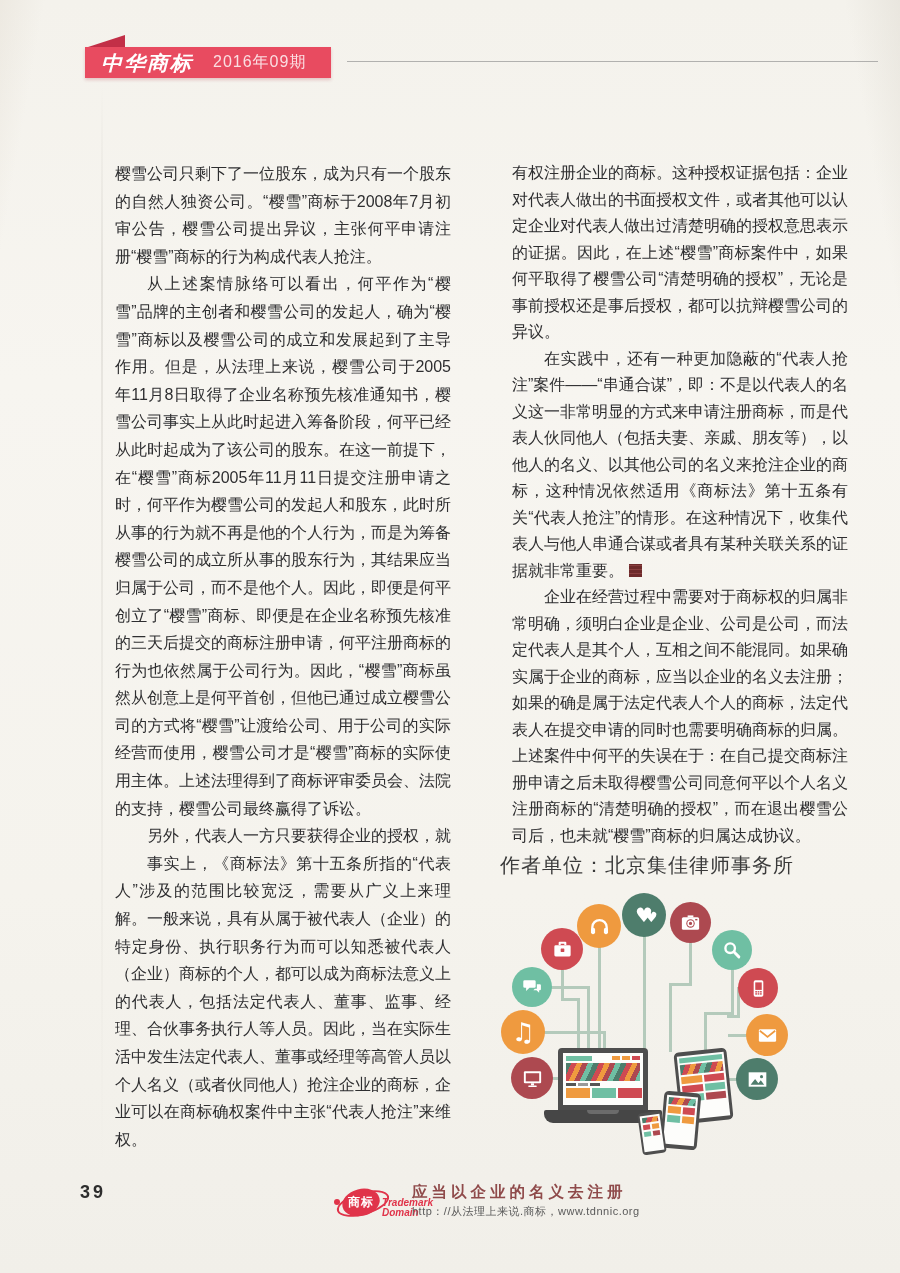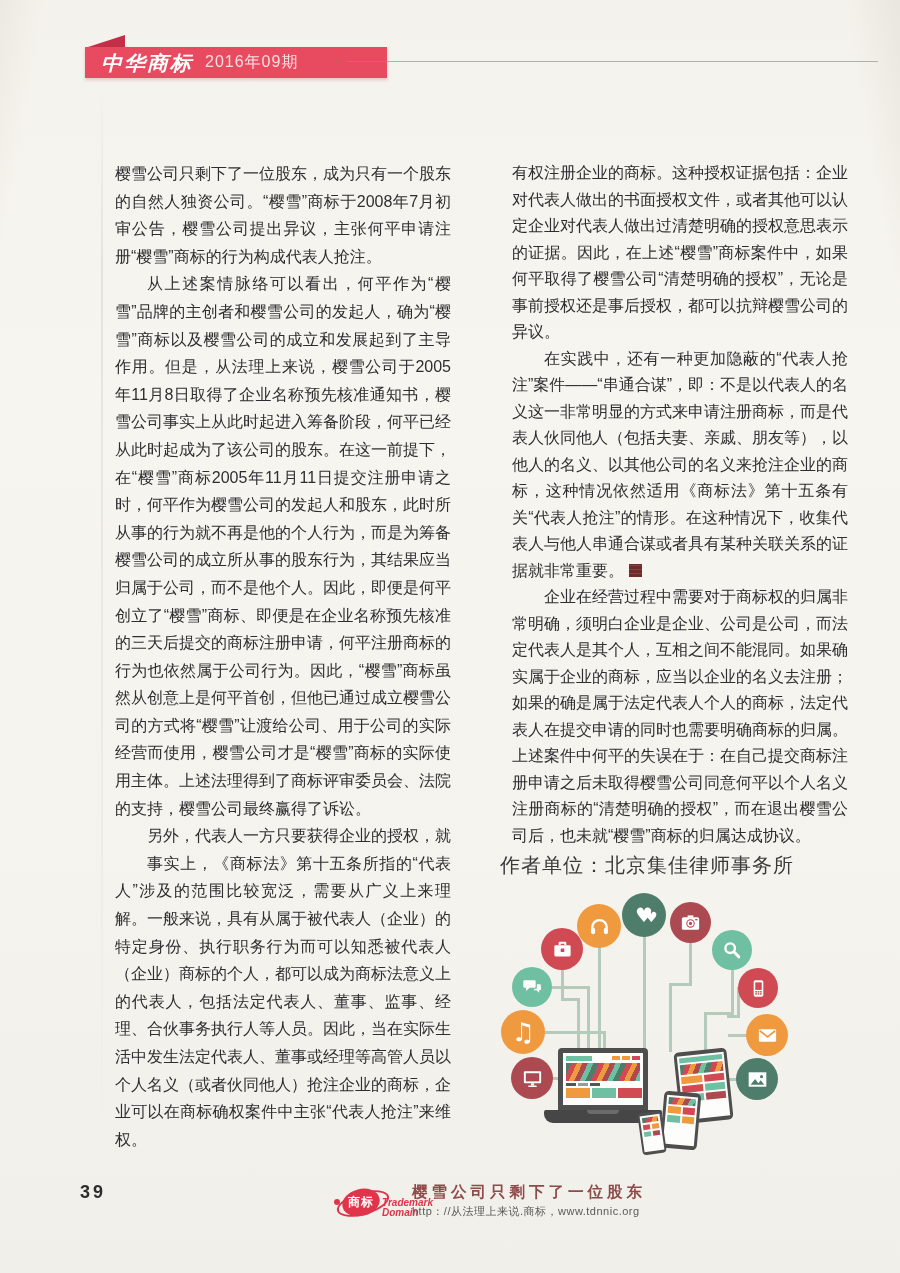--- a/index.html
+++ b/index.html
@@ -11,25 +11,25 @@
       linear-gradient(180deg, #f4f2ec 0%, #f7f5f0 30%, #f5f3ed 70%, #f1efe9 100%);
     font-family:"Liberation Sans","DejaVu Sans",sans-serif;
     color:#2f2f2f;
   }
   
   .crease{position:absolute;left:101px;top:85px;width:2px;height:1085px;
     background:linear-gradient(180deg,rgba(120,115,105,0) 0,rgba(120,115,105,.14) 18%,rgba(120,115,105,.07) 60%,rgba(120,115,105,0) 100%);}
   
   .banner-fold{position:absolute;left:85px;top:35px;width:40px;height:13px;background:#c22f47;
     clip-path:polygon(0 100%,100% 0,100% 100%);}
-  .banner{position:absolute;left:85px;top:47px;width:302px;height:31px;background:#e84b60;
+  .banner{position:absolute;left:85px;top:47px;width:246px;height:31px;background:#e84b60;
     box-shadow:0 2px 3px rgba(180,60,80,.25);display:flex;align-items:center;padding-left:16px;box-sizing:border-box;}
   .banner .jname{font-family:"Liberation Serif","DejaVu Serif",serif;font-style:italic;font-weight:bold;
     color:#ffffff;font-size:21px;letter-spacing:2px;transform:scaleY(.95);}
-  .banner .issue{color:rgba(255,255,255,.82);font-size:16px;margin-left:12px;letter-spacing:1px;}
+  .banner .issue{color:rgba(255,255,255,.82);font-size:16px;margin-left:20px;letter-spacing:1px;}
   .header-rule{position:absolute;left:347px;top:61px;width:531px;height:1px;background:#8d8d8d;opacity:.65;}
   
   .col{position:absolute;top:160px;width:336px;text-align:justify;}
   .col-left{left:115px;}
   .col-right{left:468px;margin-left:44px;}
   .col p{margin:0;font-size:16px;color:#2e2e30;}
   .col-left p{line-height:27.6px;}
   .col-right p{line-height:26.5px;}
   .ind{text-indent:2em;}
   .endmark{display:inline-block;width:13px;height:13px;margin-left:5px;vertical-align:-1px;
@@ -272,15 +272,15 @@
     <div class="dot"></div>
     <div class="ring"></div>
     <div class="ball">
       <span>商标</span>
     </div>
     <div class="en">
       <div>Trademark</div>
       <div>Domain</div>
     </div>
   </div>
-  <div class="slogan">樱雪公司只剩下了一位股东</div>
+  <div class="slogan">应当以企业的名义去注册</div>
   <div class="urlline">http：//从法理上来说.商标，www.tdnnic.org</div>
 </div>
 
 </body></html>

